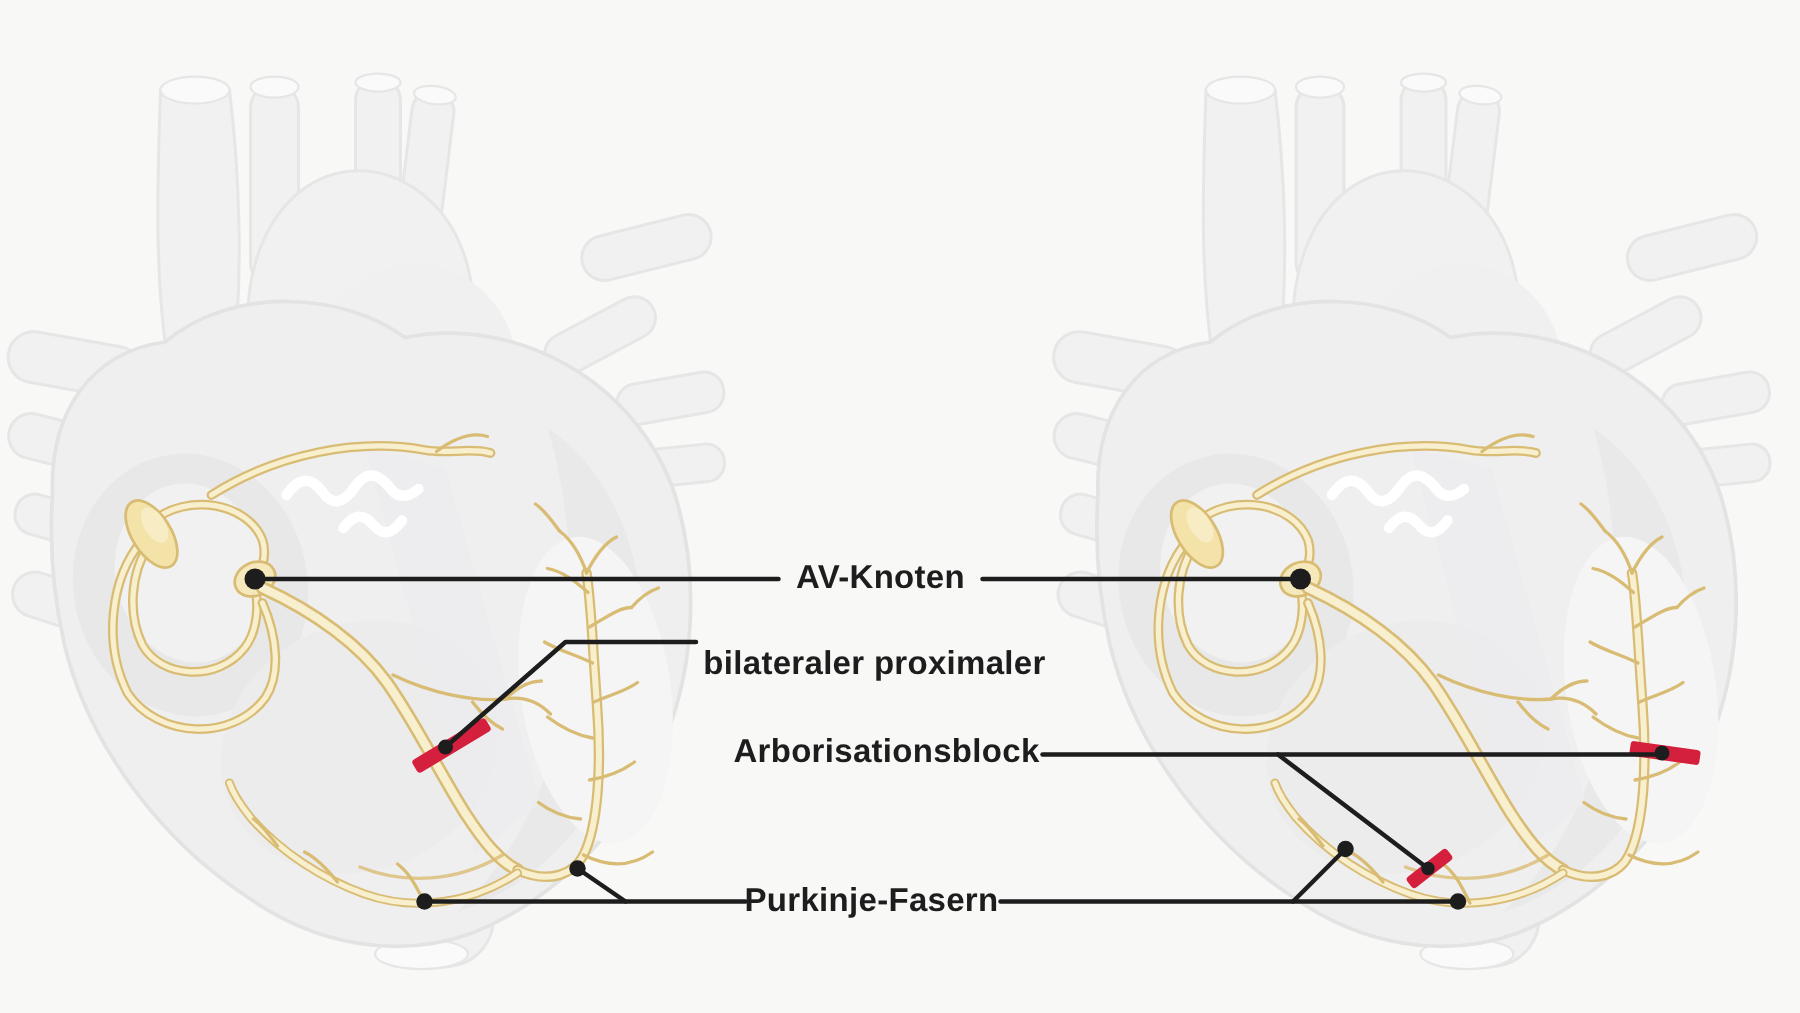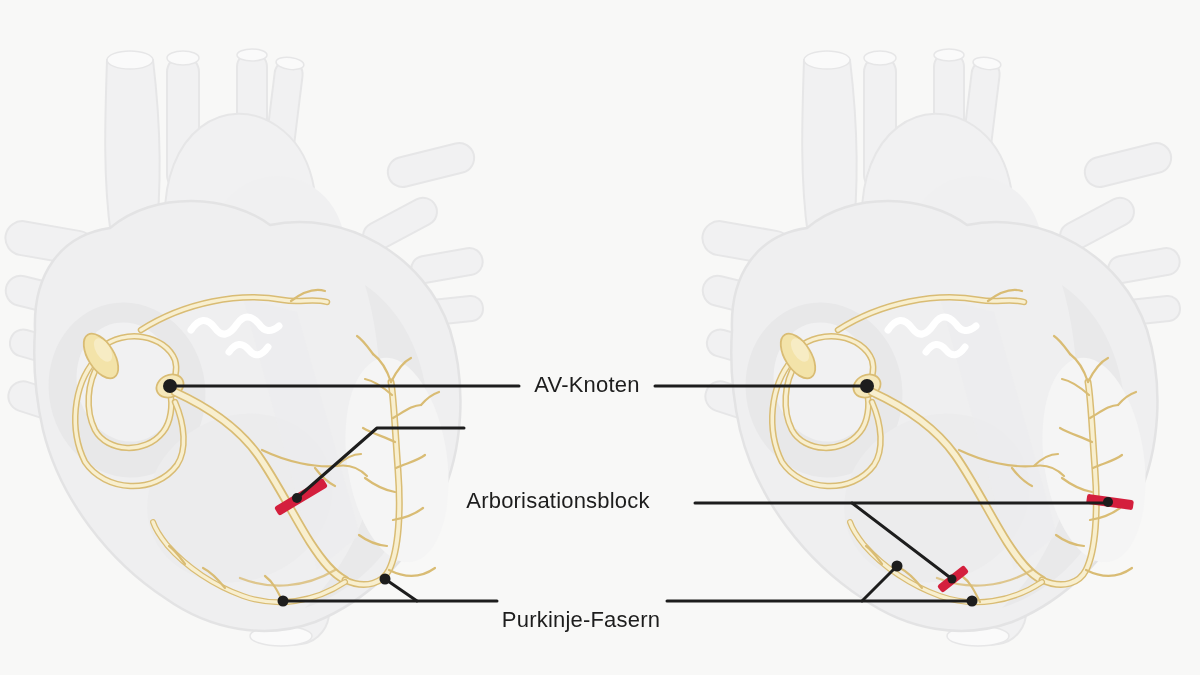--- a/index.html
+++ b/index.html
@@ -7,21 +7,21 @@
     --heart-body:#efeff0; --heart-outline:#e3e3e4; --chamber-shade:#e8e8e9;
     --conduction-fill:#f8efcf; --conduction-stroke:#d9bc74; --node-fill:#f3e3a9;
   }
   html,body{margin:0;padding:0;}
   body{background:var(--background);font-family:"Liberation Sans",sans-serif;}
   .canvas{position:relative;width:1200px;height:675px;overflow:hidden;background:var(--background);}
   svg.heart{position:absolute;width:450px;height:620px;overflow:visible;}
   svg.overlay{position:absolute;left:0;top:0;width:1200px;height:675px;}
   .label{
     position:absolute;transform:translate(-50%,-50%);
-    color:var(--annotation);font-size:22px;font-weight:400;line-height:28px;
+    color:var(--annotation);font-size:22px;font-weight:700;line-height:28px;
     text-align:center;white-space:nowrap;letter-spacing:.2px;
   }
   .ann-line{stroke:var(--annotation);stroke-width:3;fill:none;stroke-linejoin:round;stroke-linecap:round;}
   .ann-dot{fill:var(--annotation);}
   .block-bar{fill:var(--block-marker);}
   
   .cond-out{stroke:var(--conduction-stroke);fill:none;stroke-linecap:round;}
   .cond-in{stroke:var(--conduction-fill);fill:none;stroke-linecap:round;}
   .twig{stroke:var(--conduction-stroke);fill:none;stroke-width:2.2;stroke-linecap:round;}
   .vessel{fill:#f1f1f2;stroke:#e6e6e7;stroke-width:2;}
@@ -263,21 +263,22 @@
     <circle class="ann-dot" cx="283" cy="601" r="5.5"></circle>
     <circle class="ann-dot" cx="385" cy="579" r="5.5"></circle>
     <circle class="ann-dot" cx="897" cy="566" r="5.5"></circle>
     <circle class="ann-dot" cx="972" cy="601" r="5.5"></circle>
   </svg>
 
   <div class="label" style="left:587px;top:385px">
     <span>AV-Knoten</span>
   </div>
   <div class="label" style="left:583px;top:442px">
-  </div>
-  <div class="label" style="left:558px;top:501px">
+    <span style="display:block">bilateraler proximaler</span>
+  </div>
+  <div class="label" style="left:591px;top:501px">
     <span>Arborisationsblock</span>
   </div>
-  <div class="label" style="left:581px;top:620px">
+  <div class="label" style="left:581px;top:600px">
     <span>Purkinje-Fasern</span>
   </div>
 
 </div>
 
 </body></html>

